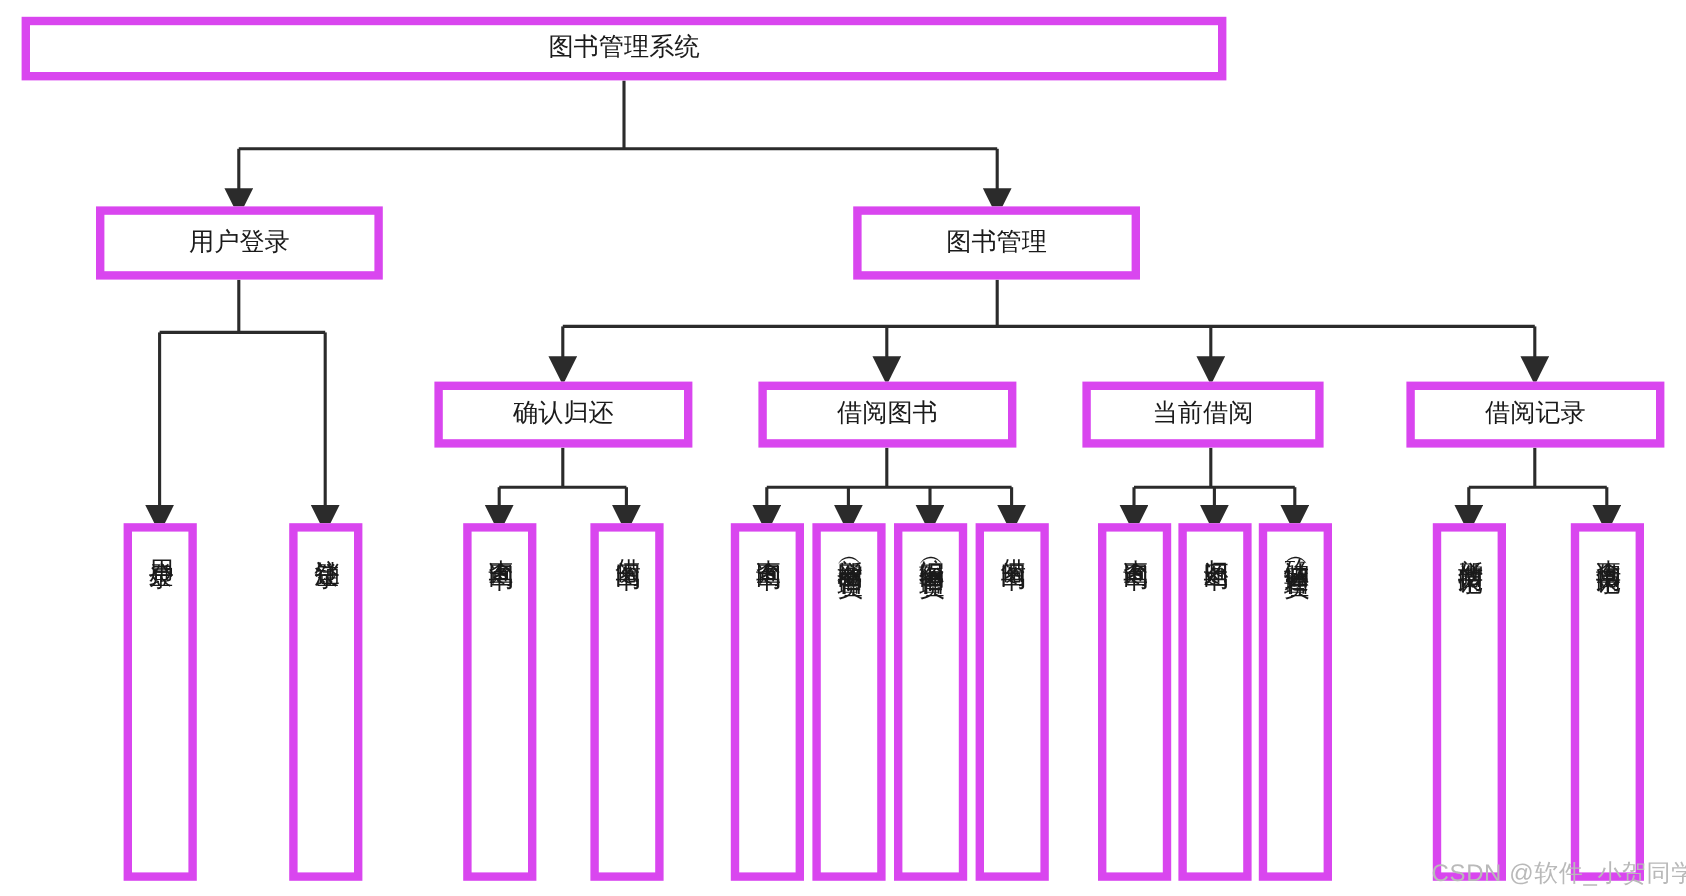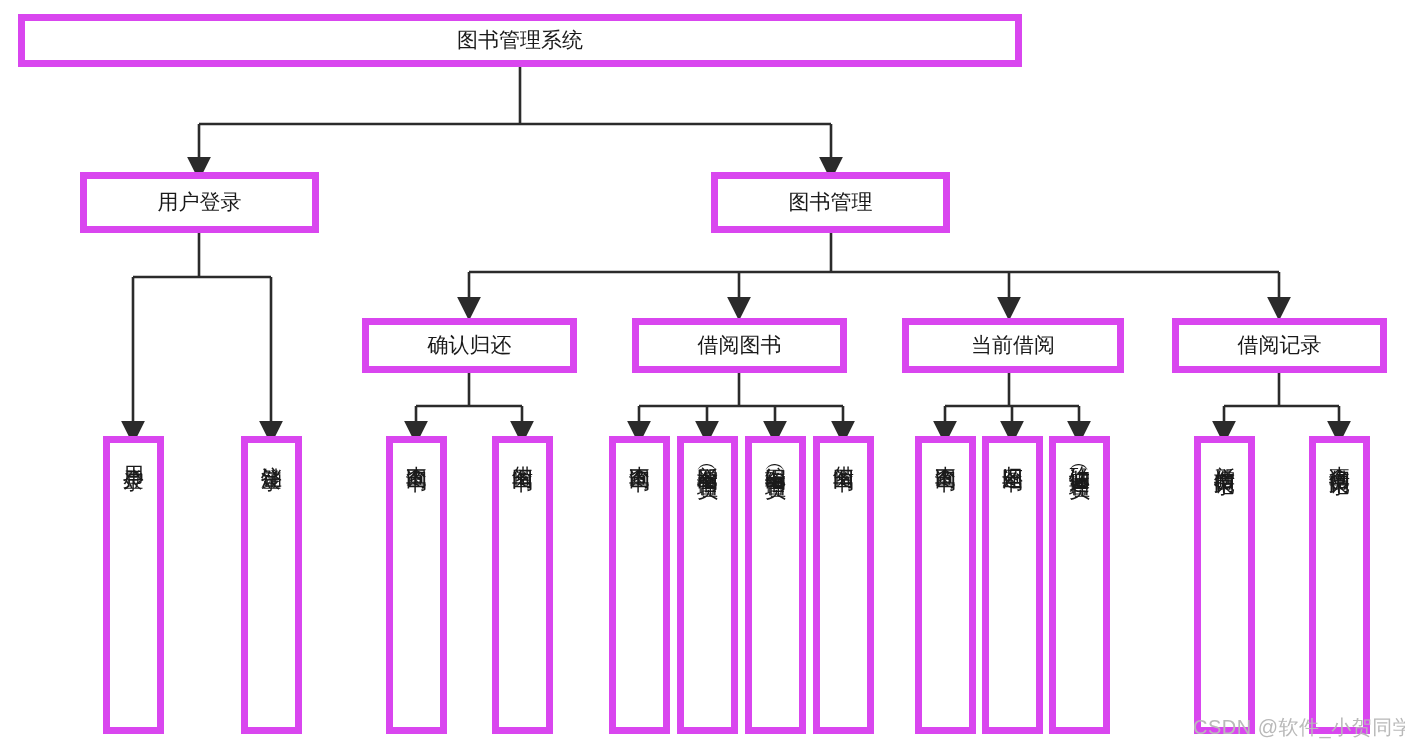--- a/index.html
+++ b/index.html
@@ -84,21 +84,21 @@
   <div class="node h-node" style="left:711px;top:172px;width:239px;height:61px;">
     <span class="label">图书管理</span>
   </div>
 
   <div class="node h-node" style="left:362px;top:318px;width:215px;height:55px;">
     <span class="label">确认归还</span>
   </div>
   <div class="node h-node" style="left:632px;top:318px;width:215px;height:55px;">
     <span class="label">借阅图书</span>
   </div>
-  <div class="node h-node" style="left:902px;top:318px;width:222px;height:55px;">
+  <div class="node h-node" style="left:902px;top:318px;width:201px;height:55px;">
     <span class="label">当前借阅</span>
   </div>
   <div class="node h-node" style="left:1172px;top:318px;width:215px;height:55px;">
     <span class="label">借阅记录</span>
   </div>
 
   <div class="node v-node" style="left:103px;top:436px;width:61px;height:298px;">
     <span class="label">用户登录</span>
   </div>
   <div class="node v-node" style="left:241px;top:436px;width:61px;height:298px;">

